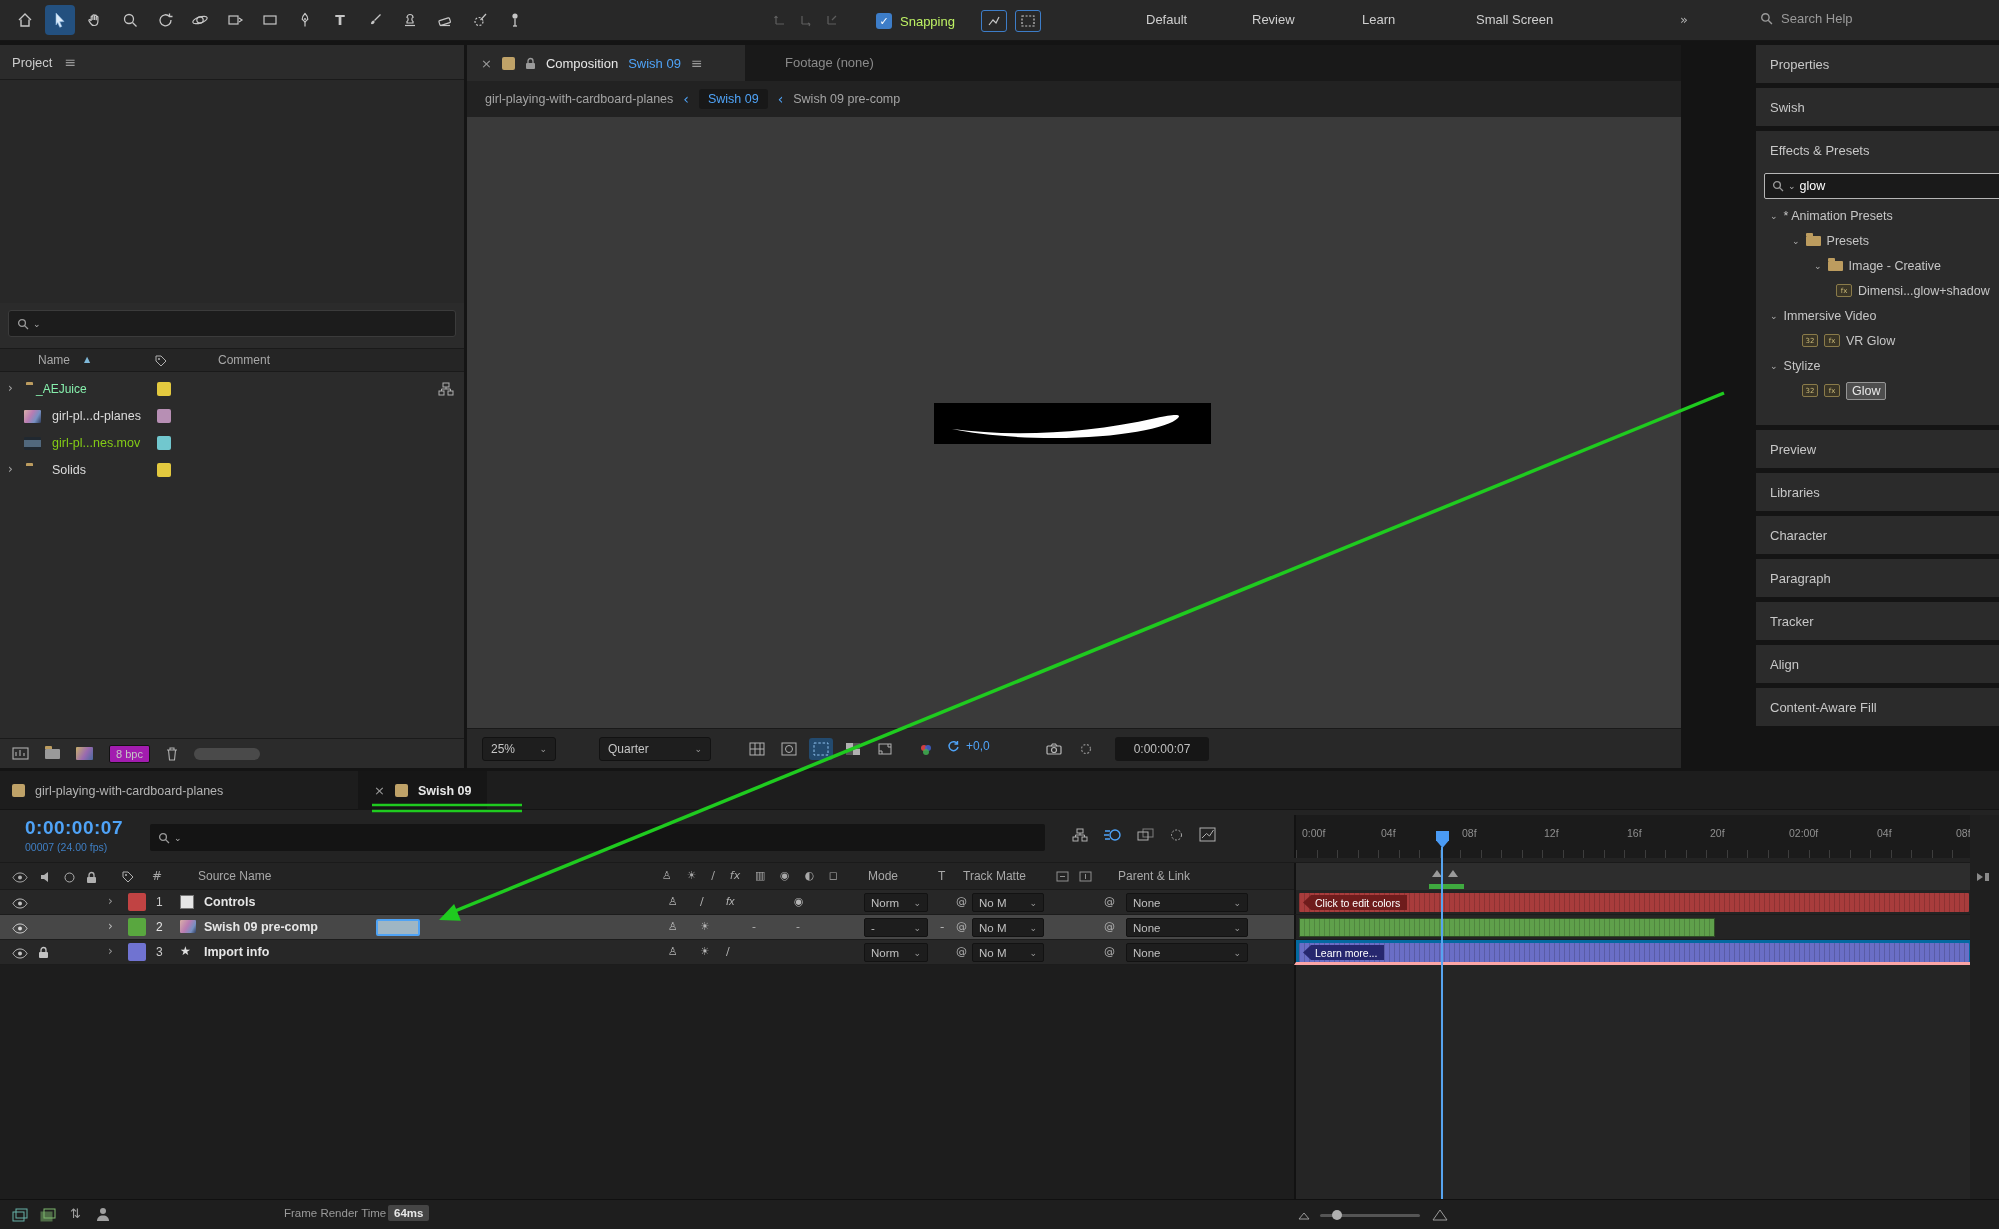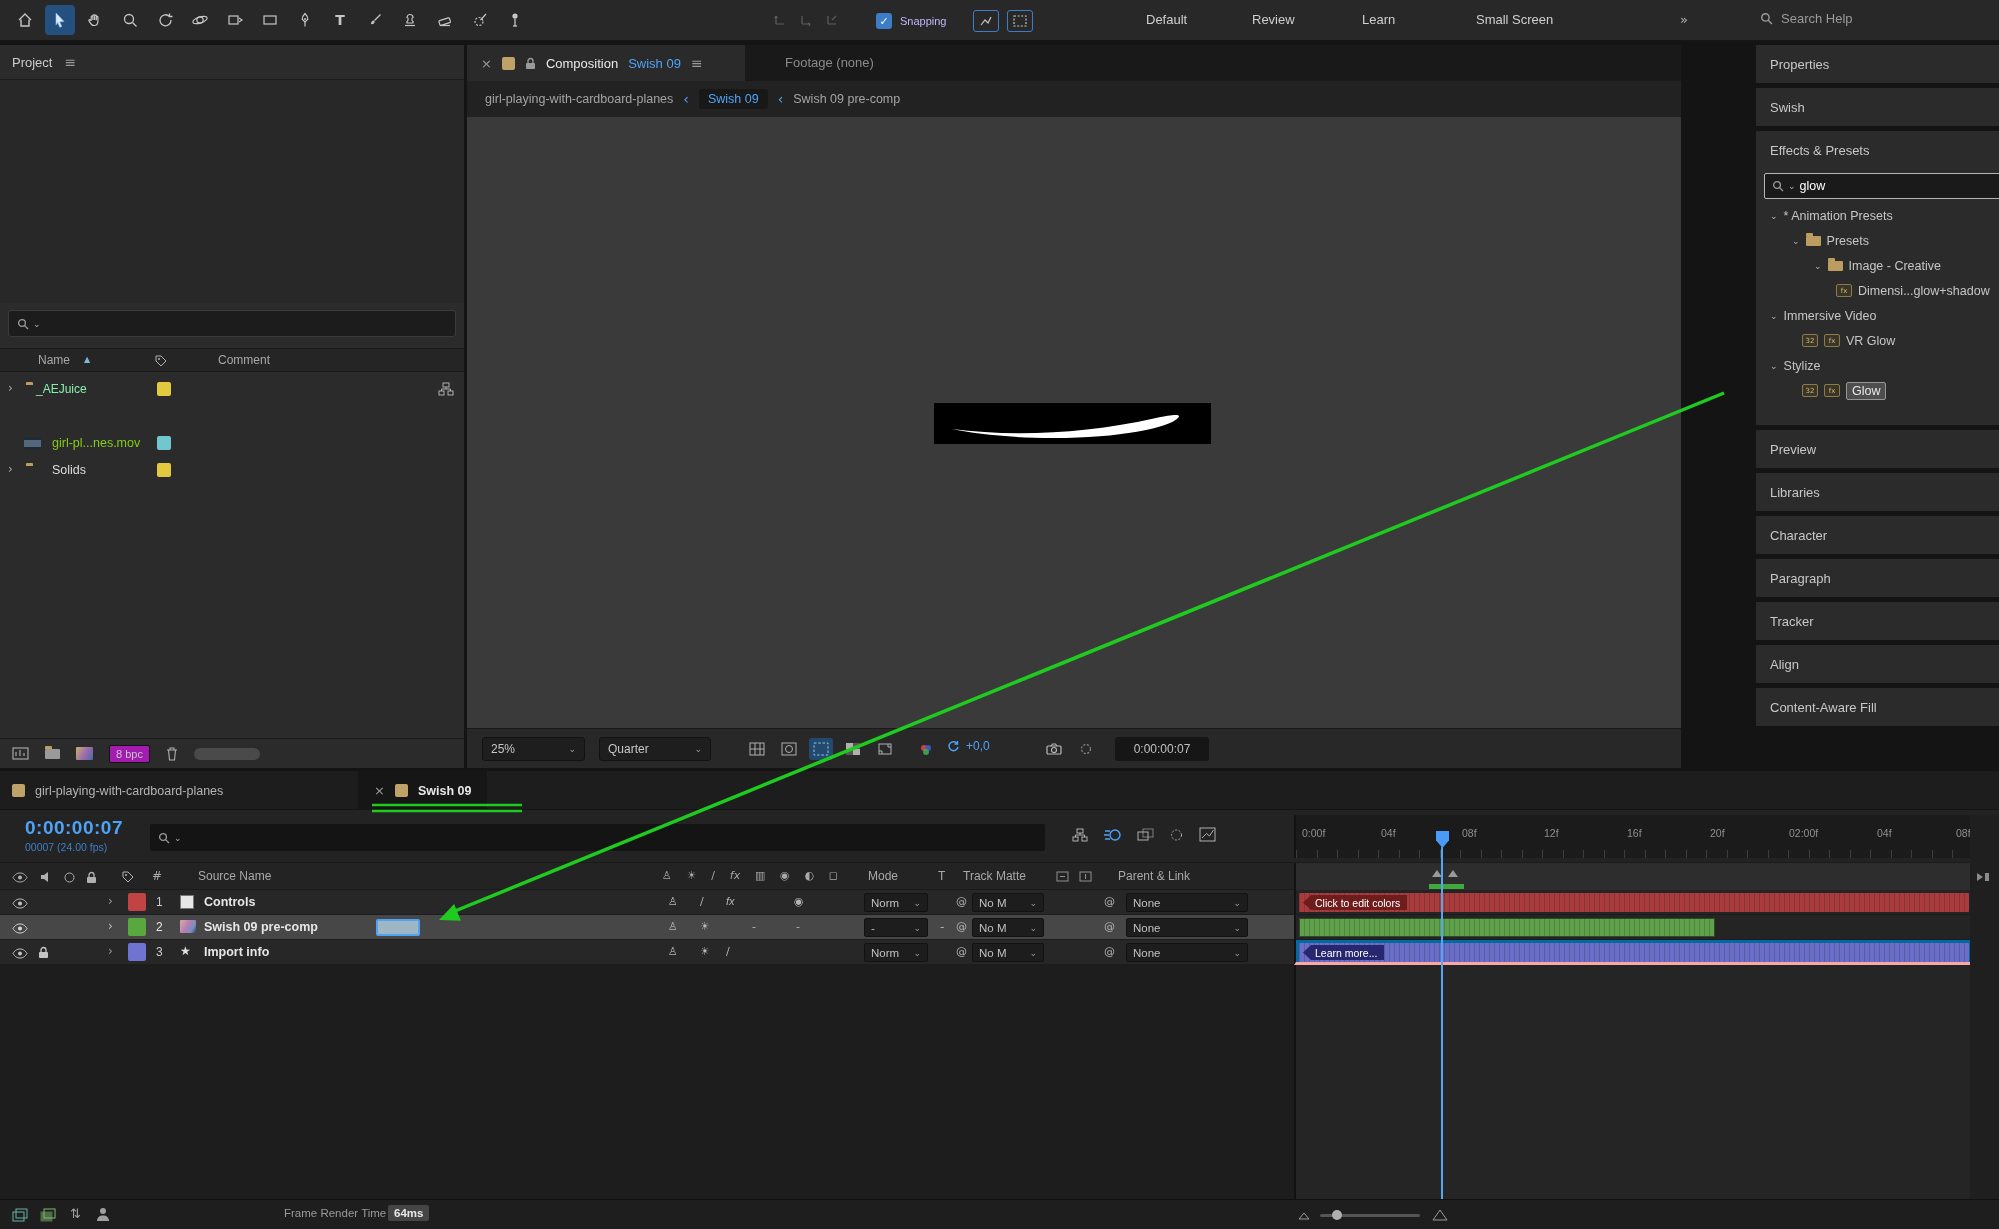--- a/index.html
+++ b/index.html
@@ -137,21 +137,21 @@
     <svg class="dim" width="16" height="16" viewBox="0 0 16 16" fill="none" stroke="#8a8a8a" stroke-width="1.2">
         <path d="M4 12V4M4 12h8M12 12l-2-1M12 12l-1 2"></path>
       </svg>
     <svg class="dim" width="16" height="16" viewBox="0 0 16 16" fill="none" stroke="#8a8a8a" stroke-width="1.2">
         <path d="M4 12V4M4 12h8M8 8l4-4"></path>
       </svg>
   </div>
 
   <div class="f" style="position:absolute;left:876px;top:10px;gap:8px">
     <div style="width:16px;height:16px;background:#3D7DC8;border-radius:3px;display:flex;align-items:center;justify-content:center;color:#fff;font-size:11px;font-weight:bold" class="glyph">✓</div>
-    <span style="font-size:11px;color:#c4b5fd">Snapping</span>
+    <span style="font-size:13px;color:#bef264">Snapping</span>
     <div style="width:26px;height:22px;border:1px solid #3D7DC8;border-radius:3px;display:flex;align-items:center;justify-content:center;margin-left:18px">
         <svg width="14" height="12" viewBox="0 0 14 12" fill="none" stroke="#C6C6C6" stroke-width="1.2">
           <path d="M2 10l4-5 3 3 3-6"></path>
         </svg>
       </div>
     <div style="width:26px;height:22px;border:1px solid #3D7DC8;border-radius:3px;display:flex;align-items:center;justify-content:center">
         <svg width="14" height="12" viewBox="0 0 14 12" fill="none" stroke="#C6C6C6" stroke-width="1.2">
           <rect x="1" y="1" width="12" height="10" stroke-dasharray="2 1.6"></rect>
         </svg>
       </div>
@@ -202,20 +202,25 @@
     <span class="abs folder" style="left:26px;top:9px"></span>
     <span class="abs" style="left:36px;top:6px;color:#86efac;font-size:12px">_AEJuice</span>
     <span class="abs chip" style="left: 157px; top: 6px; background-color: rgb(227, 201, 63);"></span>
     <svg class="abs" style="left:438px;top:6px" width="16" height="14" viewBox="0 0 16 14">
         <rect x="5" y="1" width="6" height="4" fill="none" stroke="#b0b0b0"></rect>
         <rect x="1" y="9" width="5" height="4" fill="none" stroke="#b0b0b0"></rect>
         <rect x="10" y="9" width="5" height="4" fill="none" stroke="#b0b0b0"></rect>
         <path d="M8 5v2M8 7H3.5v2M8 7h4.5v2" stroke="#b0b0b0" fill="none"></path>
       </svg>
   </div>
+  <div class="prj-row" style="top:358px">
+    <span class="abs" style="left:24px;top:7px;width:17px;height:13px;border-radius:1px;background:linear-gradient(120deg,#d9b0a8 0%,#b97cb2 40%,#7790c2 70%,#2e3c5c 100%)"></span>
+    <span class="abs" style="left:52px;top:6px;color:#dcdcdc;font-size:12.5px">girl-pl...d-planes</span>
+    <span class="abs chip" style="left: 157px; top: 6px; background-color: rgb(183, 143, 180);"></span>
+  </div>
   <div class="prj-row" style="top:385px">
     <span class="abs" style="left:24px;top:7px;width:17px;height:13px;border-radius:1px;background:linear-gradient(180deg,#202830 0 3px,#51687d 3px 10px,#202830 10px 13px)"></span>
     <span class="abs" style="left:52px;top:6px;color:#84cc16;font-size:12.5px">girl-pl...nes.mov</span>
     <span class="abs chip" style="left: 157px; top: 6px; background-color: rgb(113, 199, 206);"></span>
   </div>
   <div class="prj-row" style="top:412px">
     <span class="abs glyph" style="left:8px;top:5px;color:#aaa">›</span>
     <span class="abs folder" style="left:26px;top:9px"></span>
     <span class="abs" style="left:52px;top:6px;color:#dcdcdc;font-size:12.5px">Solids</span>
     <span class="abs chip" style="left: 157px; top: 6px; background-color: rgb(227, 201, 63);"></span>
@@ -262,21 +267,21 @@
 
   <div class="abs" style="left:0;top:72px;width:1214px;height:611px;background:#3a3a3a;overflow:hidden">
     <div class="abs" style="left:467px;top:286px;width:277px;height:41px;background:#000">
       <svg width="277" height="41" viewBox="0 0 277 41">
           <path d="M18 26 C 80 34, 150 31, 222 15 C 240 11 248 11 244 15 C 235 25 185 35 120 35 C 78 35 42 31 18 26 Z" fill="#ffffff"></path>
         </svg>
     </div>
   </div>
 
   <div class="abs" style="left:0;top:683px;width:1214px;height:40px;background:#282828;border-top:1px solid #191919">
-    <div class="dd abs" style="left:15px;top:8px;width:103px">
+    <div class="dd abs" style="left:15px;top:8px;width:74px">
         <span>25%</span>
         <span class="dda glyph">⌄</span>
       </div>
     <div class="dd abs" style="left:132px;top:8px;width:112px">
         <span>Quarter</span>
         <span class="dda glyph">⌄</span>
       </div>
     <div class="vicon abs" style="left:278px;top:9px">
         <svg width="16" height="14" viewBox="0 0 16 14" fill="none" stroke="#b0b0b0">
           <rect x="1" y="1" width="14" height="12"></rect>

